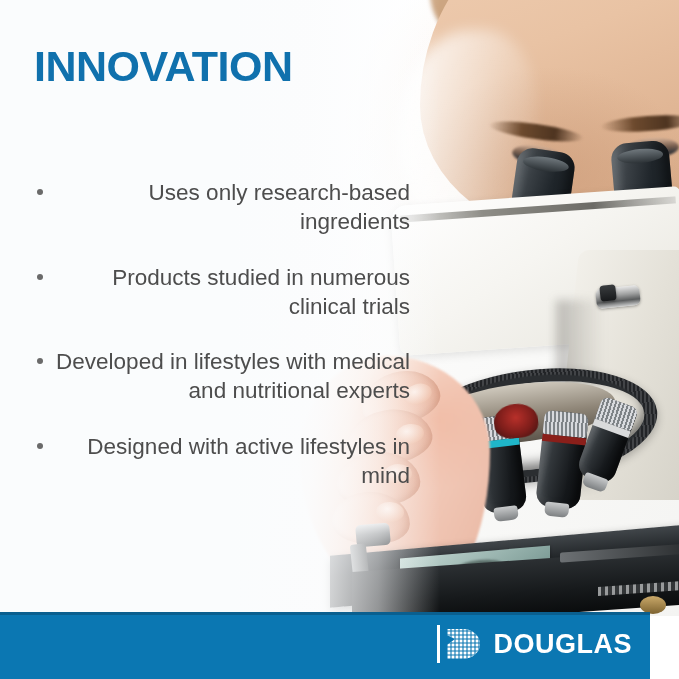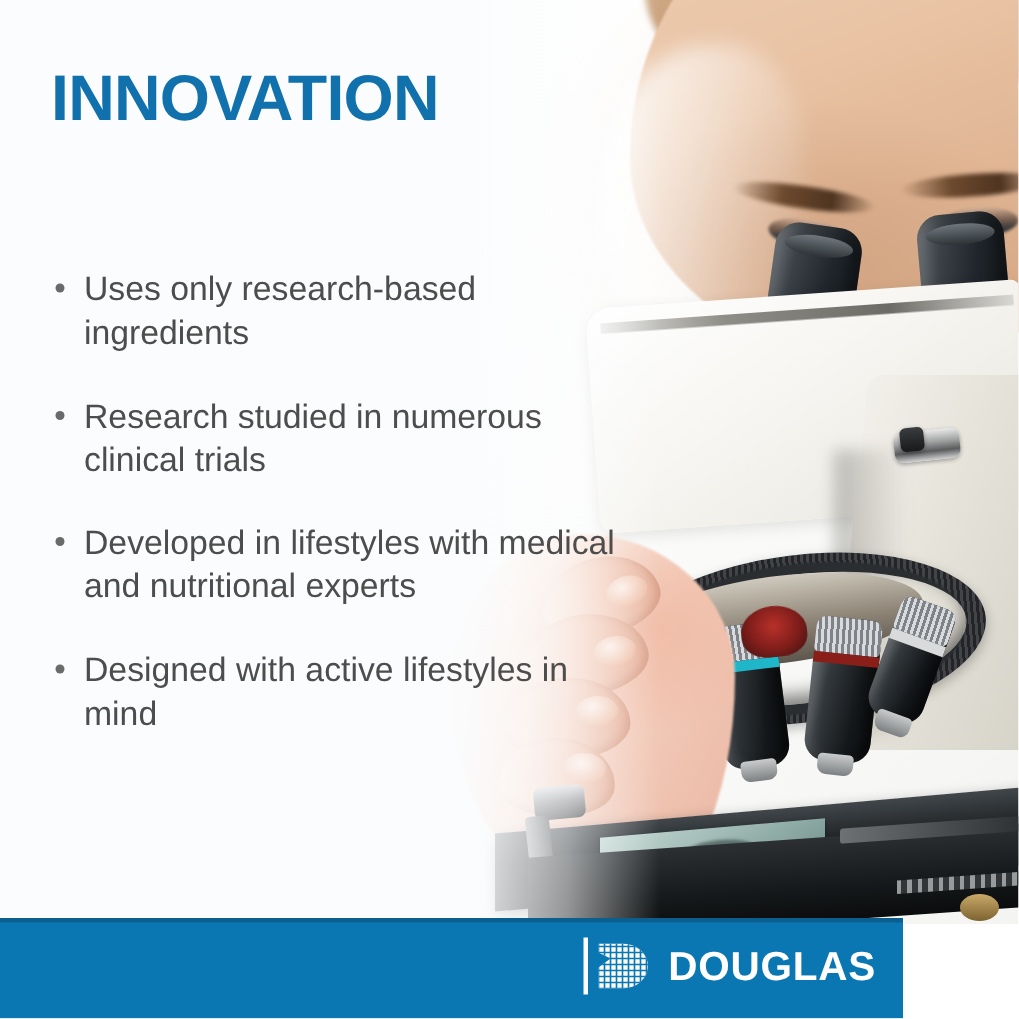--- a/index.html
+++ b/index.html
@@ -356,35 +356,36 @@
     padding: 0;
     list-style: none;
   }
   .bullets li {
     position: relative;
     padding-left: 26px;
     margin-bottom: 26px;
     color: #4d4d4d;
     font-size: 22.5px;
     line-height: 1.30;
+    text-align: right;
   }
   .bullets li:last-child { margin-bottom: 4px; }
   .bullets li .dot {
     position: absolute;
     left: 7px; top: 11px;
     width: 6px; height: 6px;
     border-radius: 50%;
     background: #6a6a6a;
   }
 
   
   .footer {
     position: absolute;
     left: 0; top: 612px;
-    width: 602px; height: 67px;
+    width: 650px; height: 67px;
     background: #0b77b2;
     border-top: 3px solid #0a5f8f;
     box-sizing: border-box;
   }
   .logo {
     position: absolute;
     right: 18px; top: 8px;
     display: flex;
     align-items: center;
     gap: 9px;
@@ -511,21 +512,21 @@
     <div>Innovation</div>
   </div>
 
   <ul class="bullets">
     <li>
       <span class="dot"></span>
       <span>Uses only research-based ingredients</span>
     </li>
     <li>
       <span class="dot"></span>
-      <span>Research studied in numerous clinical trials</span>
+      <span>Products studied in numerous clinical trials</span>
     </li>
     <li>
       <span class="dot"></span>
       <span>Developed in lifestyles with medical and nutritional experts</span>
     </li>
     <li>
       <span class="dot"></span>
       <span>Designed with active lifestyles in mind</span>
     </li>
   </ul>

